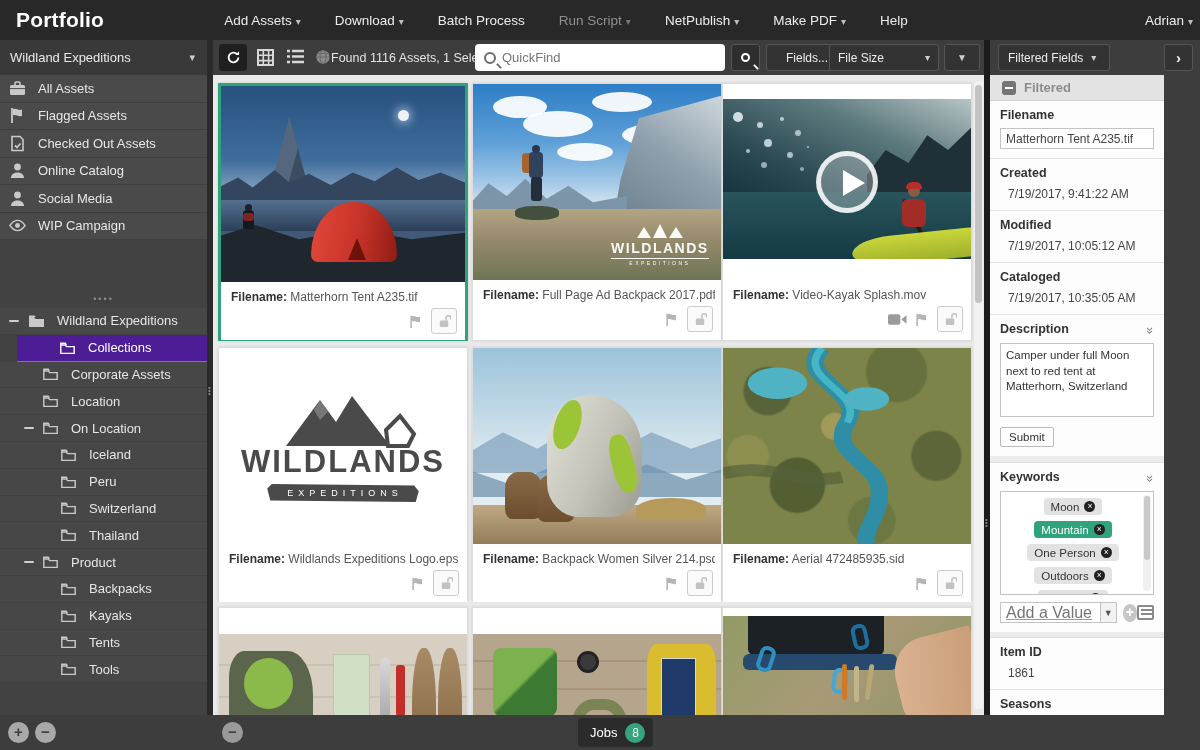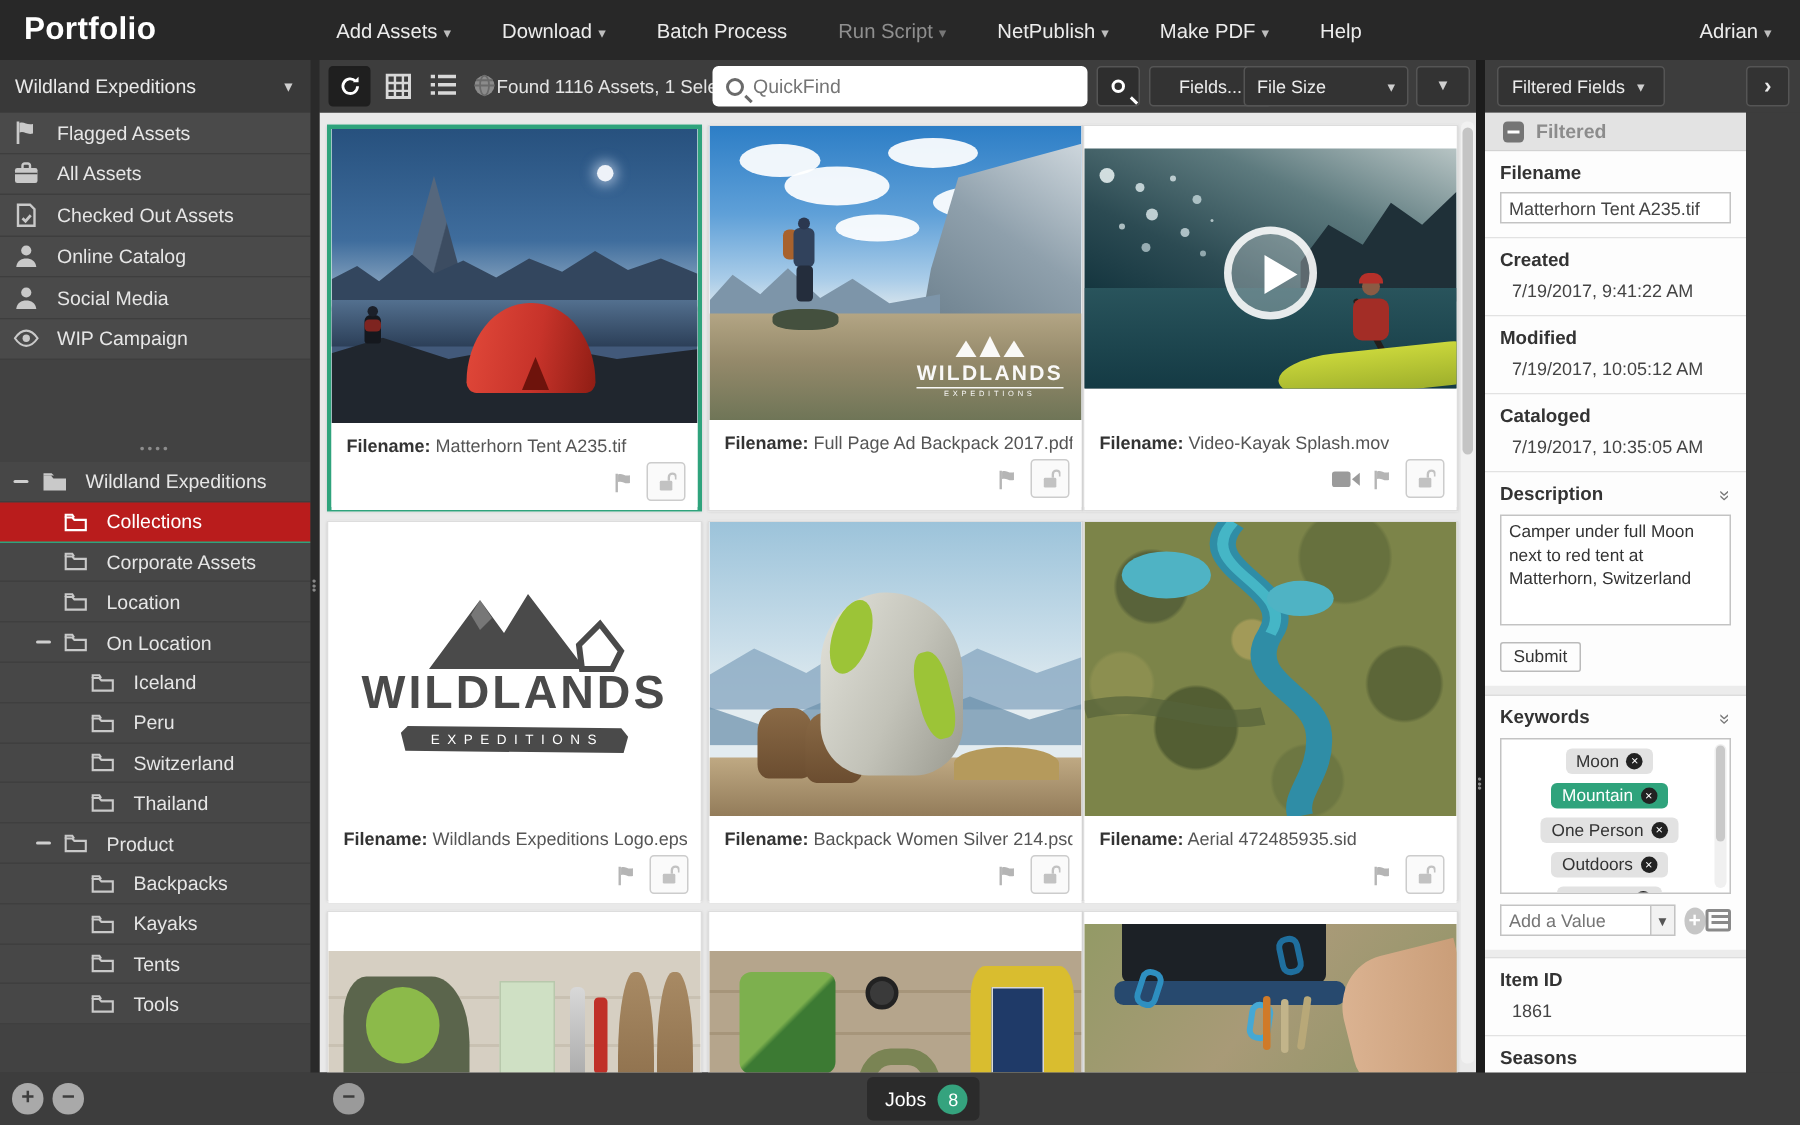--- a/index.html
+++ b/index.html
@@ -5,21 +5,21 @@
   * { margin:0; padding:0; box-sizing:border-box; }
   html,body { width:1200px; height:750px; overflow:hidden; font-family:"Liberation Sans",sans-serif; background:#3d3d3d; }
 
   
   #menubar { position:absolute; left:0; top:0; width:1200px; height:40px; background:#282828; display:flex; align-items:center; z-index:30; }
   #logo { color:#fff; font-size:21px; font-weight:bold; margin-left:16px; letter-spacing:.2px; }
   #menuitems { display:flex; align-items:center; margin-left:120px; gap:34px; }
   .mitem { color:#ececec; font-size:13.5px; cursor:default; white-space:nowrap; }
   .mitem .car { font-size:10px; color:#bdbdbd; margin-left:4px; }
   .mitem.dim { color:#8f8f8f; } .mitem.dim .car{ color:#777; }
-  #useritem { margin-left:auto; margin-right:19px; color:#ececec; font-size:13.5px; }
+  #useritem { margin-left:auto; margin-right:7px; color:#ececec; font-size:13.5px; }
   #useritem .car { font-size:10px; color:#bdbdbd; margin-left:4px; }
 
   
   #catbar { position:absolute; left:0; top:40px; width:207px; height:35px; background:#393939; display:flex; align-items:center; z-index:25; }
   #catbar .lbl { color:#eaeaea; font-size:13px; margin-left:10px; }
   #catbar .car { margin-left:auto; margin-right:12px; color:#cfcfcf; font-size:11px; }
   #toolbar { position:absolute; left:213px; top:40px; width:771px; height:35px; background:#3d3d3d; z-index:25; }
   #panelbar { position:absolute; left:990px; top:40px; width:210px; height:35px; background:#3d3d3d; z-index:25; }
 
   .tbtn { position:absolute; top:4px; height:27px; background:#333; border:1px solid #555; border-radius:3px; color:#ececec; font-size:12px; display:flex; align-items:center; justify-content:center; }
@@ -33,21 +33,21 @@
   .mag.white { border-color:#fff; } .mag.white:after{ background:#fff; }
   .caret-r { color:#cfcfcf; font-size:10px; }
 
   
   #sidebar { position:absolute; left:0; top:75px; width:207px; height:640px; background:#424242; z-index:20; }
   .srow { height:27.5px; display:flex; align-items:center; background:#4a4a4a; border-bottom:1px solid #3e3e3e; color:#e6e6e6; font-size:13px; cursor:default; }
   .srow .sic { width:17px; height:17px; margin:0 12px 0 9px; flex:none; }
   #treegap { height:68px; background:#424242; position:relative; }
   .dots-h { position:absolute; left:50%; bottom:4px; transform:translateX(-50%); color:#8d8d8d; font-size:9px; letter-spacing:2px; }
   .trow { height:26.8px; display:flex; align-items:center; background:#474747; border-bottom:1px solid #3f3f3f; color:#e6e6e6; font-size:13px; cursor:default; }
-  .trow.sel { background:#b91c1c; border-bottom-color:#2fa37c; color:#fff; }
+  .trow.sel { background:#4c1d95; border-bottom-color:#2fa37c; color:#fff;margin-left:17px; }
   .exp { width:10px; height:2.5px; background:#cfcfcf; border-radius:1px; flex:none; }
   .fic { width:17px; height:14px; flex:none; }
   .trow .txt { margin-left:12px; }
 
   
   #splitL { position:absolute; left:207px; top:40px; width:6px; height:710px; background:#2a2a2a; z-index:26; }
   #splitR { position:absolute; left:984px; top:40px; width:6px; height:710px; background:#1c1c1c; z-index:26; }
   .dots-v { position:absolute; left:1px; color:#888; font-size:8px; line-height:3px; letter-spacing:0; }
 
   
@@ -169,21 +169,21 @@
   #desc-ta { width:100%; height:74px; border:1px solid #c3c3c3; background:#fff; font-size:11.5px; color:#333; padding:4px 5px; margin-top:7px; resize:none; font-family:inherit; line-height:1.35; }
   #submit { margin-top:6px; height:20px; padding:0 8px; background:#fdfdfd; border:1px solid #bbb; font-size:11.5px; color:#333; border-radius:2px; font-family:inherit; }
   #kwbox { position:relative; margin-top:7px; border:1px solid #c3c3c3; background:#fff; height:104px; overflow:hidden; padding:6px 14px 0 6px; }
   #kwflow { display:flex; flex-wrap:wrap; gap:6px 8px; justify-content:center; }
   .tag { display:inline-flex; align-items:center; gap:5px; background:#e2e2e2; color:#333; font-size:11.5px; border-radius:4px; padding:2.5px 7px; white-space:nowrap; }
   .tag.green { background:#2fa37c; color:#fff; }
   .tag .x { width:11px; height:11px; border-radius:50%; background:#222; color:#fff; font-size:8.5px; line-height:11px; text-align:center; flex:none; }
   #kwscroll { position:absolute; right:2px; top:3px; width:8px; height:96px; background:#f0f0f0; border-radius:4px; }
   #kwthumb { position:absolute; left:1px; top:1px; width:6px; height:64px; background:#c9c9c9; border-radius:3px; }
   #addrow { display:flex; align-items:center; margin-top:7px; }
-  #addrow input { width:100px; height:21px; border:1px solid #c3c3c3; border-right:0; font-size:12px; color:#9a9a9a; padding:0 5px; font-family:inherit; }
+  #addrow input { width:100px; height:21px; border:1px solid #c3c3c3; border-right:0; font-size:16px; color:#9a9a9a; padding:0 5px; font-family:inherit;text-decoration:underline; }
   #addcaret { width:20px; height:21px; border:1px solid #c3c3c3; background:#f2f2f2; font-size:9px; color:#555; display:flex; align-items:center; justify-content:center; }
   #addplus { width:18px; height:18px; border-radius:50%; background:#c6c6c6; color:#fff; font-size:14px; line-height:17px; text-align:center; margin-left:6px; font-weight:bold; }
   #addlist { margin-left:auto; width:20px; height:15px; border:2px solid #8a8a8a; border-radius:2px; position:relative; }
   #addlist:after { content:""; position:absolute; left:2px; top:2px; width:12px; height:1.5px; background:#8a8a8a; box-shadow:0 4px 0 #8a8a8a; }
   #pscrollzone { height:26px; background:#ececec; position:relative; }
 
   
   #bottombar { position:absolute; left:0; top:715px; width:1200px; height:35px; background:#3d3d3d; z-index:28; }
   .circbtn { position:absolute; width:21px; height:21px; border-radius:50%; background:#a9a9a9; color:#3d3d3d; font-size:15px; font-weight:bold; text-align:center; line-height:20px; top:7px; }
   #jobsbtn { position:absolute; left:578px; top:3px; height:29px; background:#2b2b2b; border-radius:4px; display:flex; align-items:center; padding:0 8px 0 12px; gap:8px; }
@@ -266,32 +266,32 @@
       <span class="caret-r" style="margin-left:8px;">▾</span>
   </div>
   <div class="tbtn" style="left:174px; width:29px; font-weight:bold; font-size:15px;">
       <span>›</span>
     </div>
 </div>
 
 <div id="sidebar">
   <div class="srow">
     <svg class="sic" viewBox="0 0 17 17">
-        <path d="M3 1v15" stroke="#c9c9c9" stroke-width="1.8"></path>
-        <path d="M4 2c3-1.4 5 1.8 9 .6V9c-4 1.2-6-2-9-.6z" fill="#c9c9c9"></path>
-      </svg>
-    <span>Flagged Assets</span>
-  </div>
-  <div class="srow">
-    <svg class="sic" viewBox="0 0 17 17">
         <rect x="1" y="5" width="15" height="10" rx="1.5" fill="#c9c9c9"></rect>
         <path d="M6 5V3.4A1.4 1.4 0 0 1 7.4 2h2.2A1.4 1.4 0 0 1 11 3.4V5" fill="none" stroke="#c9c9c9" stroke-width="1.6"></path>
         <path d="M1 8.6h15" stroke="#4a4a4a" stroke-width="1"></path>
       </svg>
     <span>All Assets</span>
+  </div>
+  <div class="srow">
+    <svg class="sic" viewBox="0 0 17 17">
+        <path d="M3 1v15" stroke="#c9c9c9" stroke-width="1.8"></path>
+        <path d="M4 2c3-1.4 5 1.8 9 .6V9c-4 1.2-6-2-9-.6z" fill="#c9c9c9"></path>
+      </svg>
+    <span>Flagged Assets</span>
   </div>
   <div class="srow">
     <svg class="sic" viewBox="0 0 17 17">
         <path d="M3 1.5h8l3 3V15.5H3z" fill="none" stroke="#c9c9c9" stroke-width="1.6"></path>
         <path d="M6 10.5l2 2 3.5-4" fill="none" stroke="#c9c9c9" stroke-width="1.8"></path>
       </svg>
     <span>Checked Out Assets</span>
   </div>
   <div class="srow">
     <svg class="sic" viewBox="0 0 17 17">

